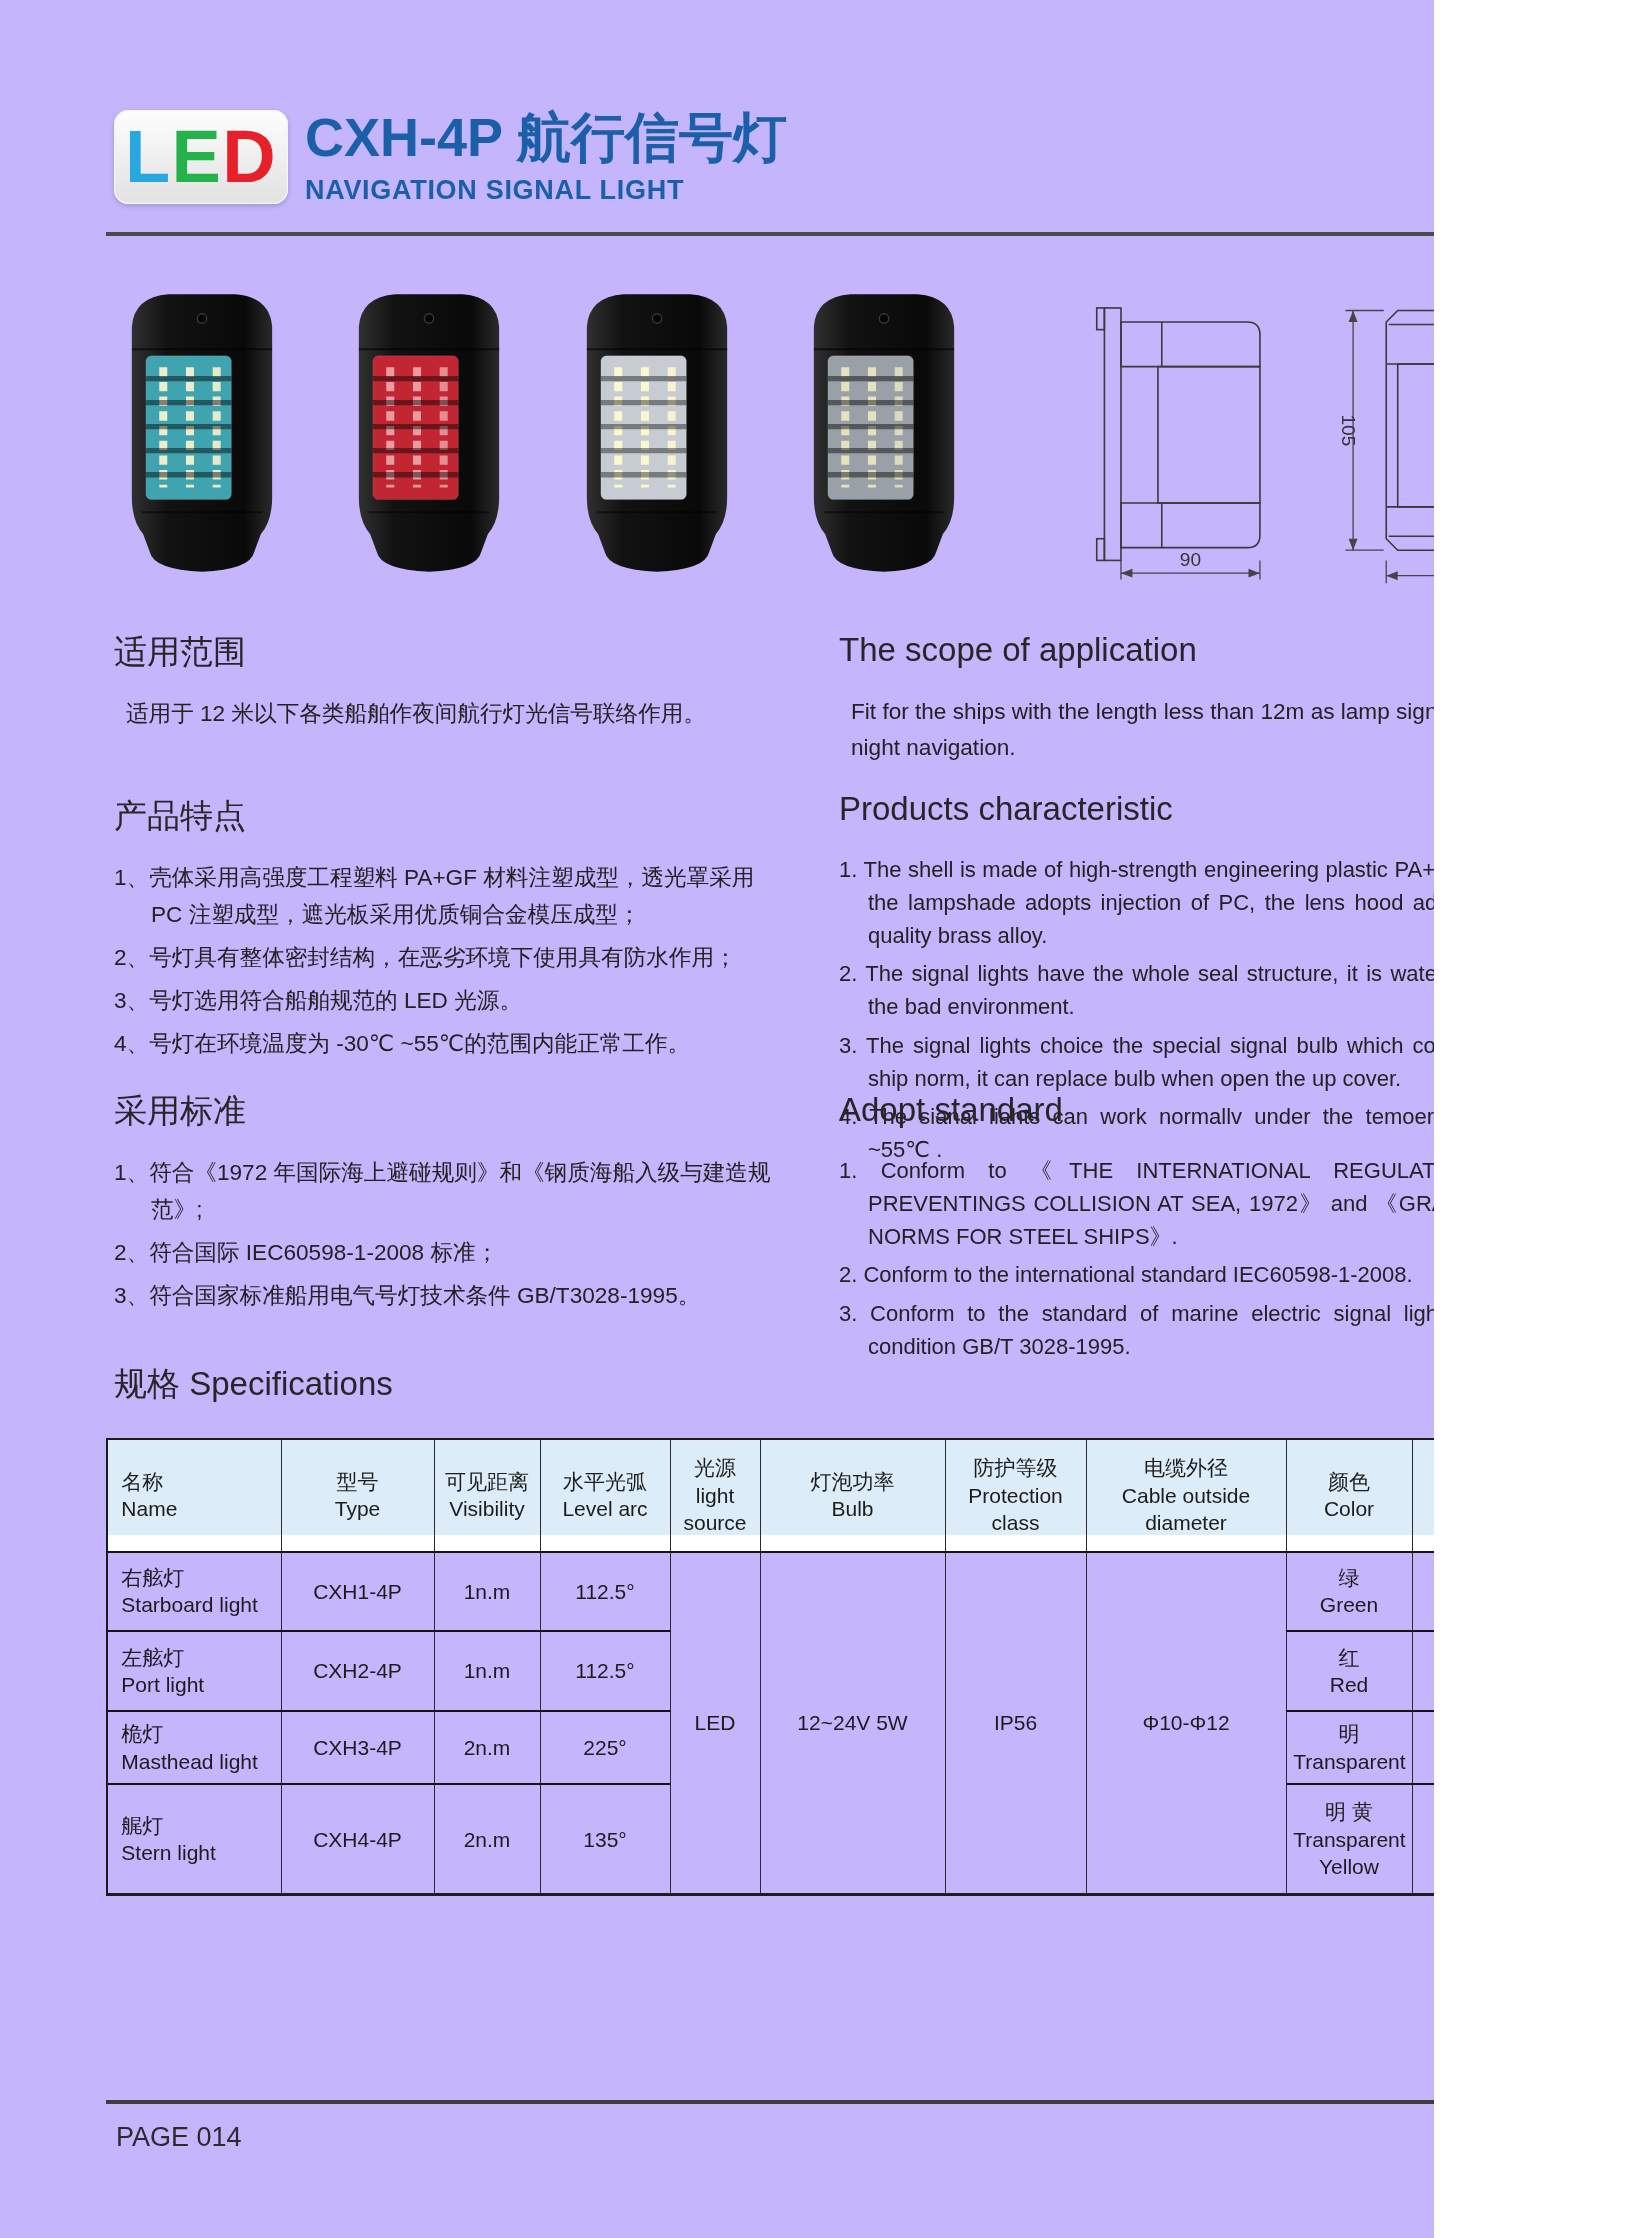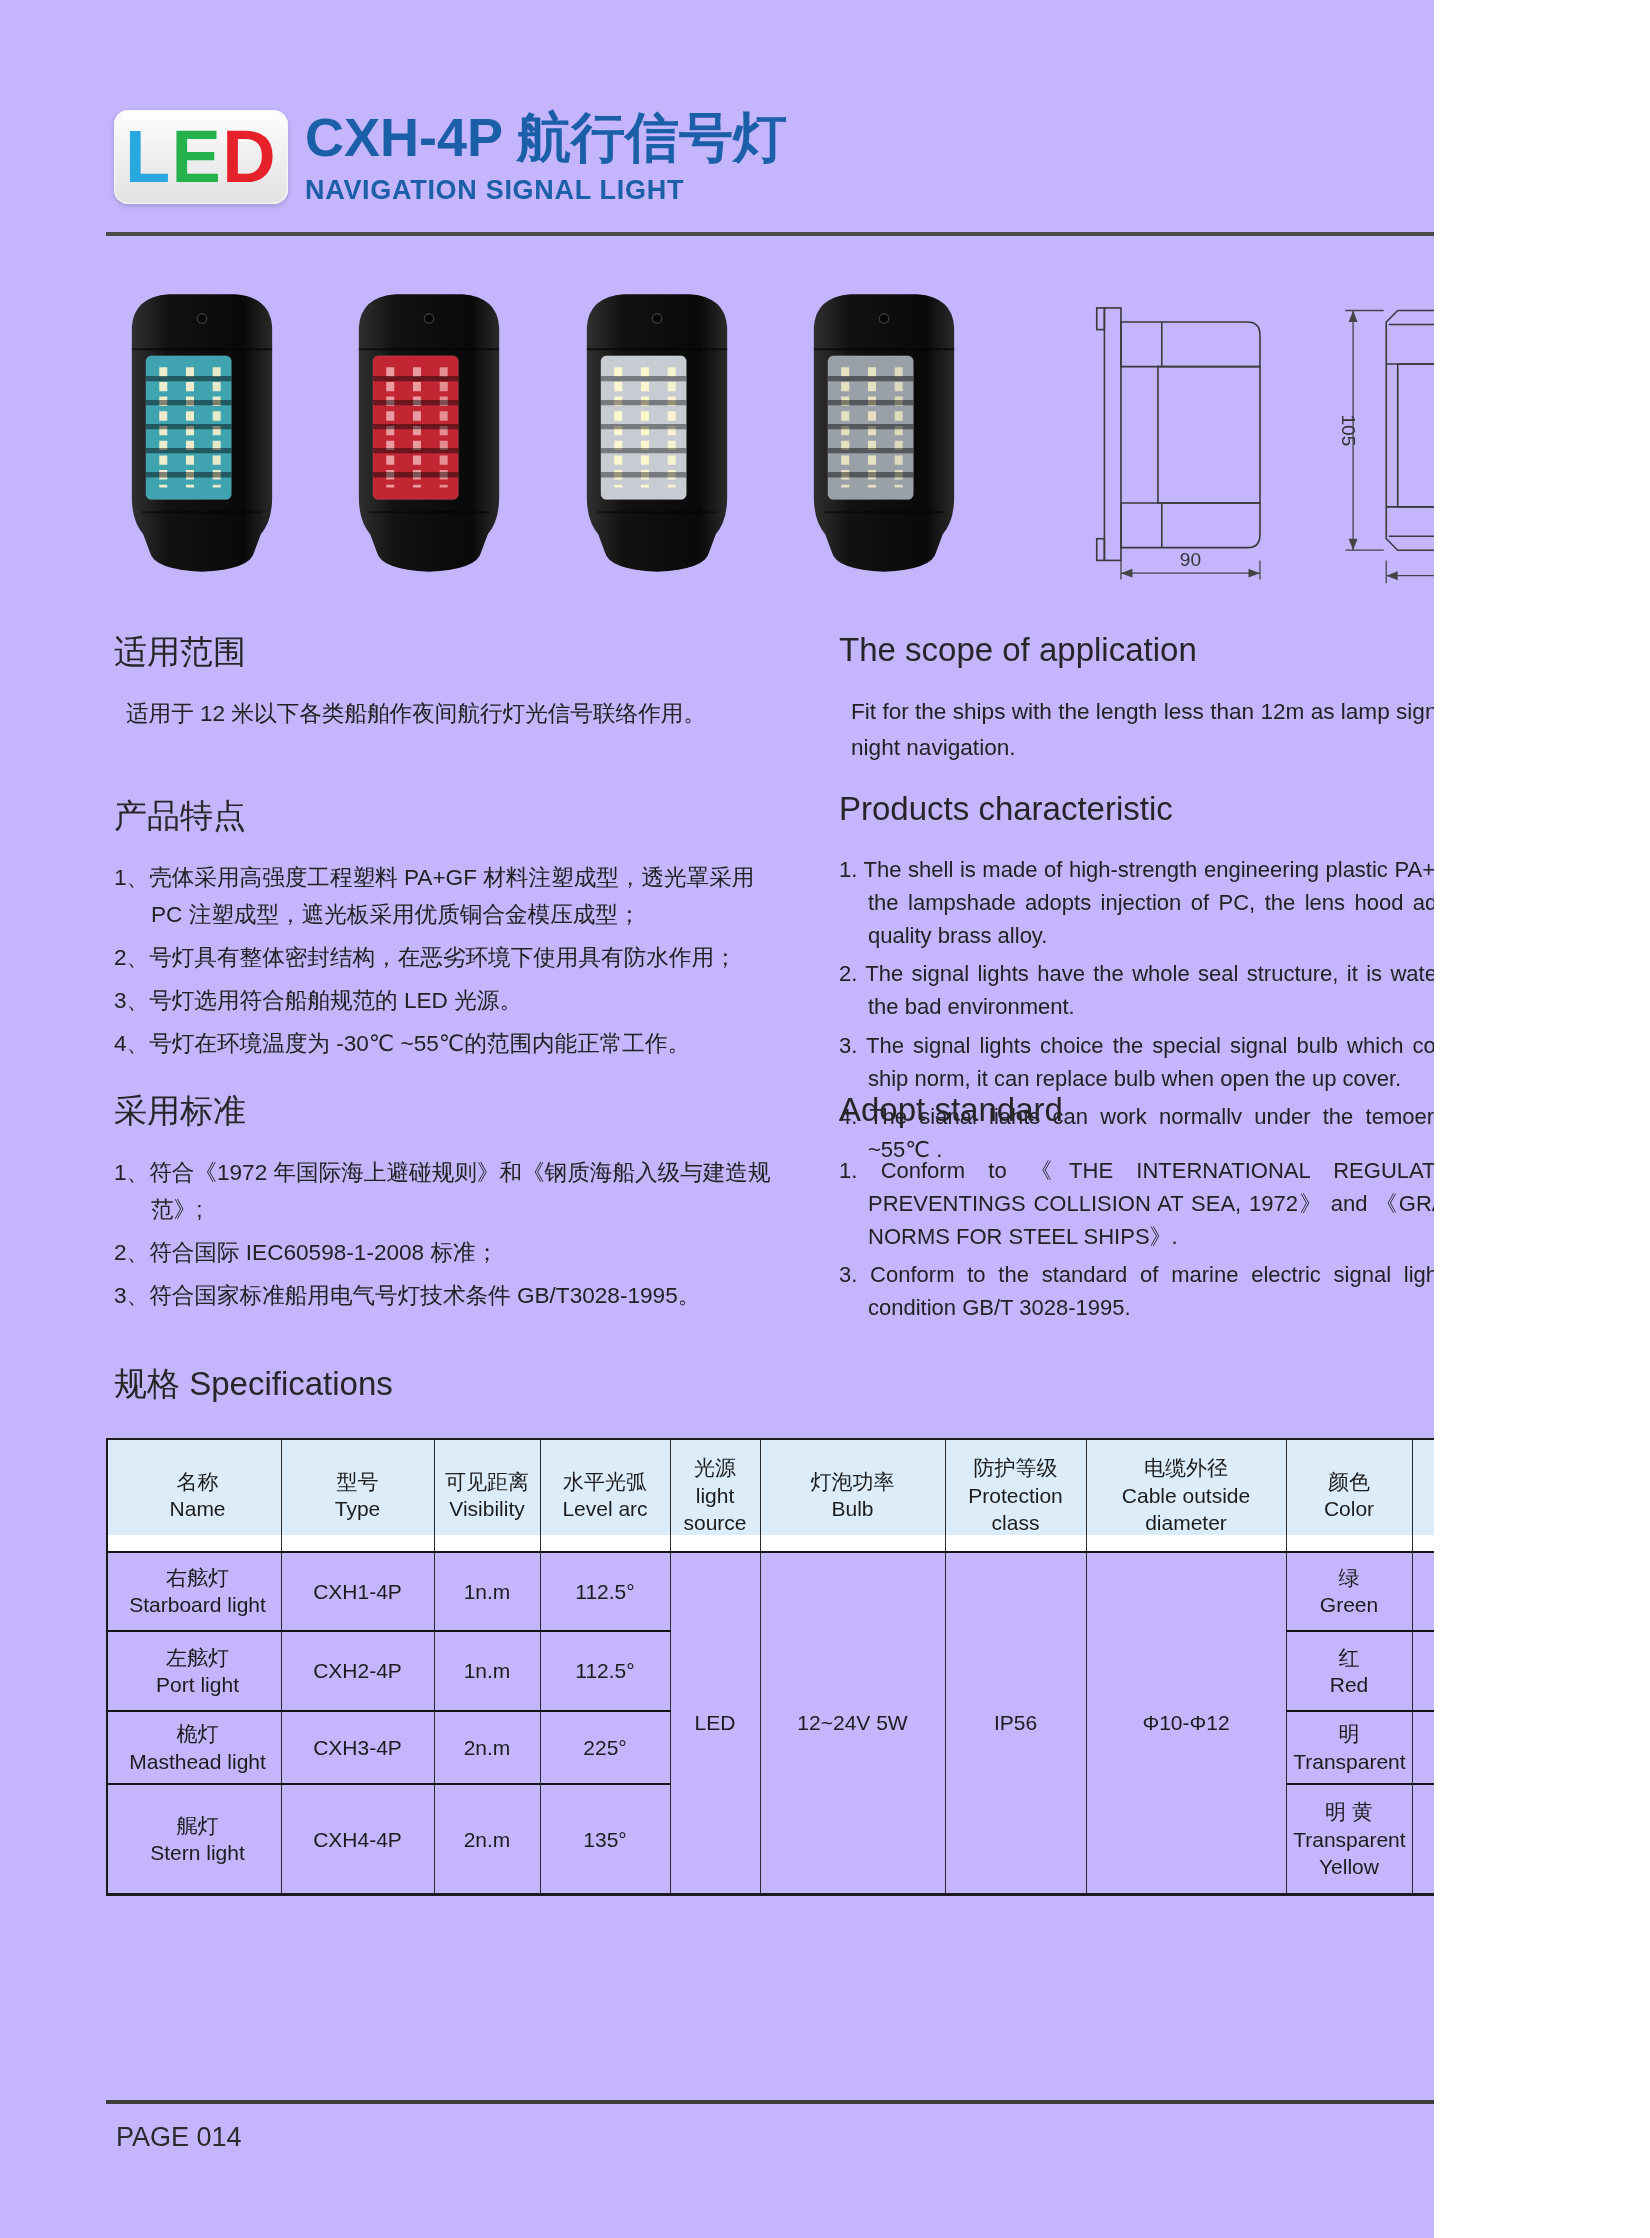--- a/index.html
+++ b/index.html
@@ -45,21 +45,21 @@
   
   .table-wrap{position:absolute;left:106px;top:1438px;width:1438px;}
   table.spec{border-collapse:collapse;table-layout:fixed;width:1438px;
              border:2px solid #1c1c1c;border-top-width:2.7px;border-bottom-width:3.3px;}
   .spec th,.spec td{border-left:1.3px solid #2a2a2a;border-right:1.3px solid #2a2a2a;
              font-size:21px;line-height:1.3;text-align:center;vertical-align:middle;
              padding:5.3px 6.7px;color:#1c1c1c;font-weight:400;}
   .spec thead th{height:100px;border-bottom:2.7px solid #141414;
              background:linear-gradient(to bottom,#dcecf8 0%,#dcecf8 86%,#ffffff 86%);}
   .spec tbody td{border-top:2.7px solid #141414;}
-  .spec .cell-left{text-align:center;padding-left:13.3px;}
+  .spec .cell-left{text-align:left;padding-left:13.3px;}
   .row-1 td{height:67px;}
   .row-2 td{height:67px;}
   .row-3 td{height:61px;}
   .row-4 td{height:97px;}
 
   
   .footer-rule{position:absolute;left:106px;top:2100px;width:1439px;height:4px;background:#3d3d3d;}
   .footer-label{position:absolute;left:116px;top:2122px;font-size:27px;color:#2b2b2b;}
 </style>
 </head>
@@ -245,20 +245,21 @@
 
   <div class="section" id="standards-cn">
     <h2>采用标准</h2>
     <p class="cn-item">1、符合《1972 年国际海上避碰规则》和《钢质海船入级与建造规范》;</p>
     <p class="cn-item">2、符合国际 IEC60598-1-2008 标准；</p>
     <p class="cn-item">3、符合国家标准船用电气号灯技术条件 GB/T3028-1995。</p>
   </div>
   <div class="section" id="standards-en">
     <h2>Adopt standard</h2>
     <p class="en-item">1. Conform to 《THE INTERNATIONAL REGULATIONS FOR PREVENTINGS COLLISION AT SEA, 1972》 and 《GRADE ENTRY NORMS FOR STEEL SHIPS》.</p>
+    <p class="en-item">2. Conform to the international standard IEC60598-1-2008.</p>
     <p class="en-item">3. Conform to the standard of marine electric signal light's technical condition GB/T 3028-1995.</p>
   </div>
 
   <div class="section" id="spec-title">
     <h2>规格 Specifications</h2>
   </div>
 
   <div class="table-wrap">
     <table class="spec">
       <colgroup>

